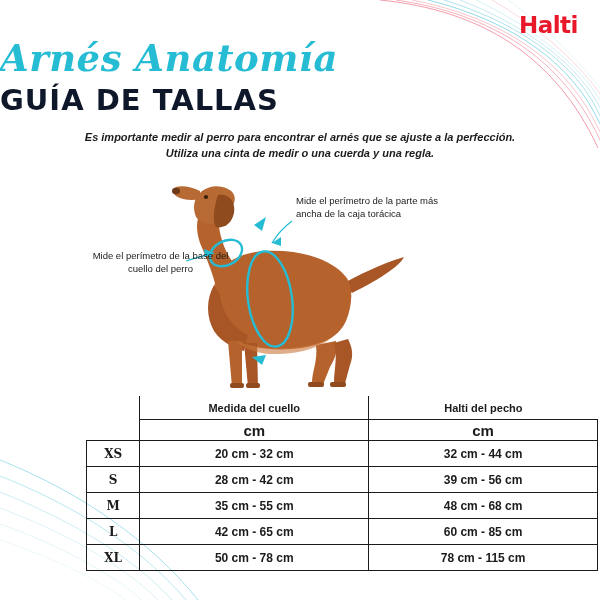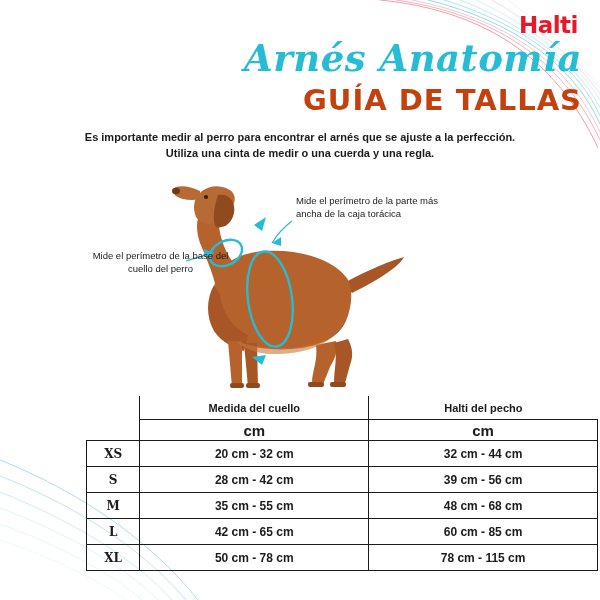--- a/index.html
+++ b/index.html
@@ -41,51 +41,52 @@
     letter-spacing: -0.5px;
     line-height: 1;
   }
 
   
   .title-wrap {
     position: absolute;
     top: 38px;
     left: 0;
     width: 582px;
-    text-align: right;
+    text-align: left;
   }
   .title-script {
     color: #25bcd4;
     font-family: "DejaVu Serif", serif;
     font-style: italic;
     font-weight: bold;
     font-size: 37px;
     letter-spacing: 0.5px;
     line-height: 1.1;
   }
   .title-main {
     margin-top: 4px;
-    color: #c2410c;
+    color: #0f172a;
     font-family: "DejaVu Sans", sans-serif;
     font-weight: bold;
     font-size: 29px;
     letter-spacing: 1px;
   }
 
   
   .intro {
     position: absolute;
     top: 130px;
     left: 0;
     width: 600px;
     text-align: center;
     color: #1b1b1b;
     font-size: 11px;
     font-weight: bold;
     line-height: 1.45;
+    font-style: italic;
   }
 
   
   .illus {
     position: absolute;
     top: 165px;
     left: 0;
     width: 600px;
     height: 225px;
   }

